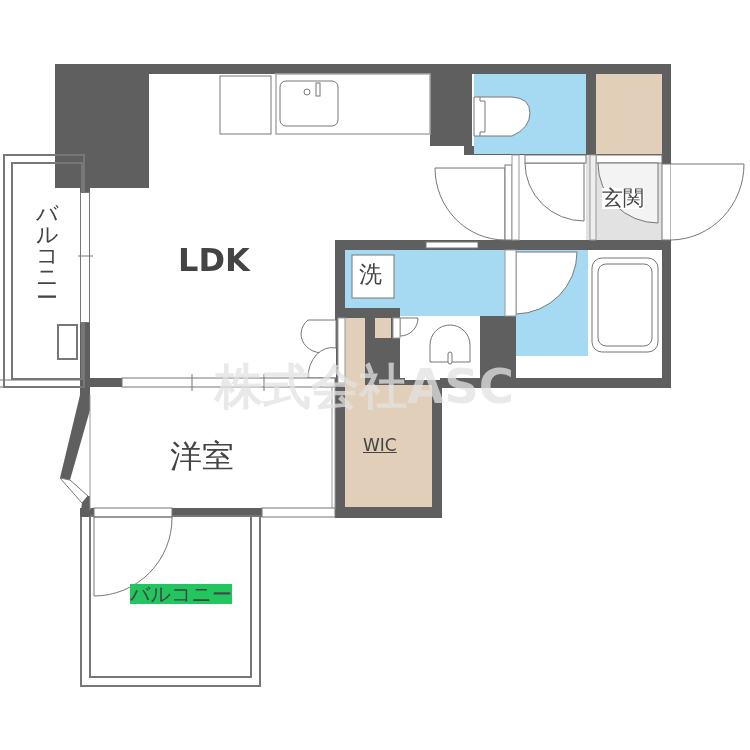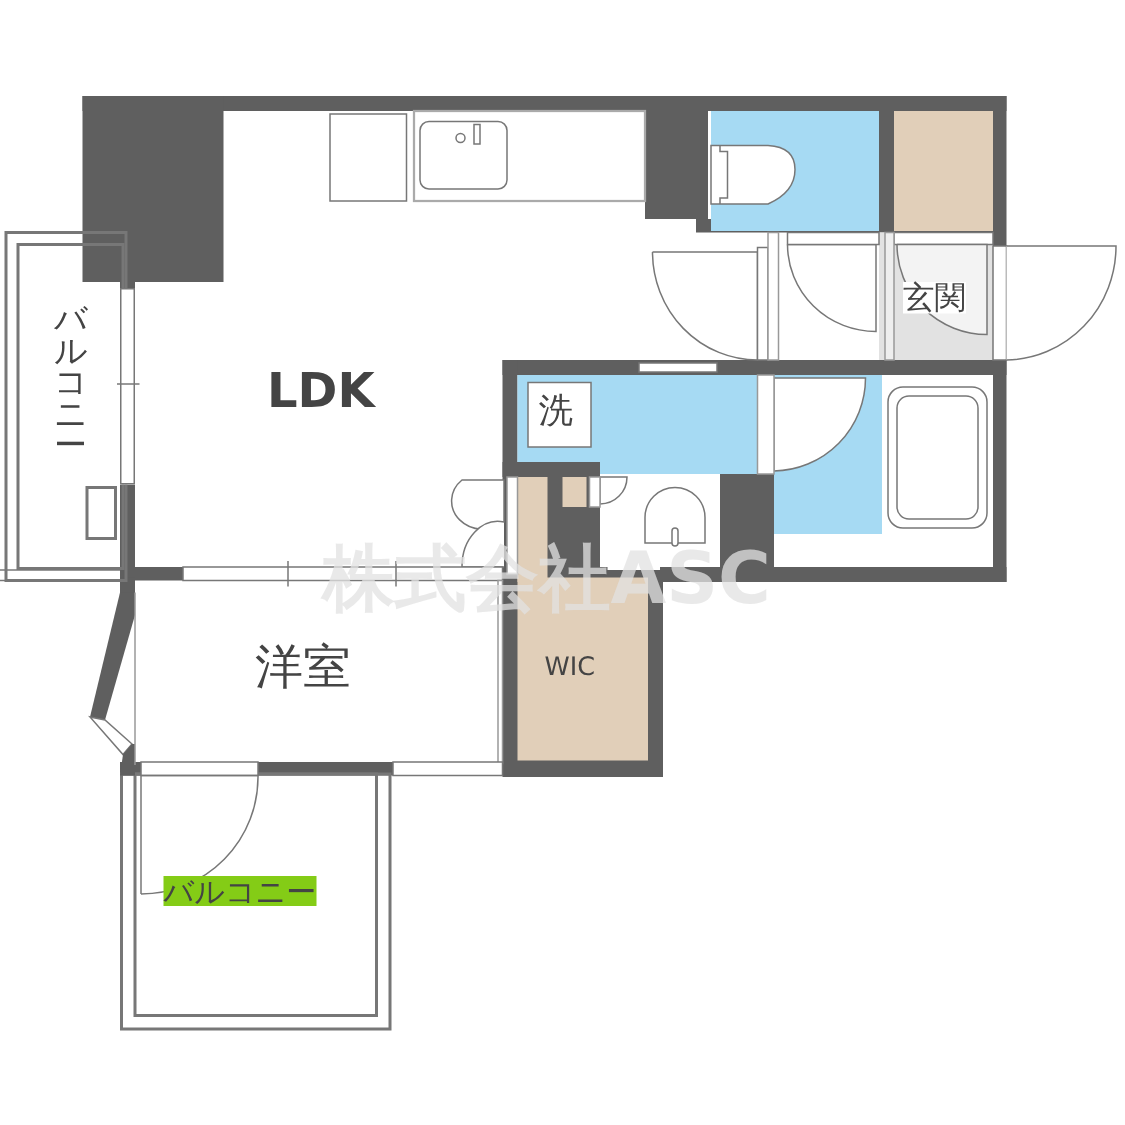--- a/index.html
+++ b/index.html
@@ -117,24 +117,24 @@
   <rect x="94" y="508" width="78" height="9" fill="#fff" stroke="#777" stroke-width="1"></rect>
   <rect x="262" y="508" width="73" height="9" fill="#fff" stroke="#777" stroke-width="1"></rect>
 
   <path d="M94,517 L172,517 A78,78 0 0 1 94,596" fill="none" stroke="#777" stroke-width="1"></path>
   <line x1="94" y1="517" x2="94" y2="596" stroke="#777" stroke-width="1"></line>
 
   <line x1="78" y1="256" x2="93" y2="256" stroke="#777" stroke-width="1"></line>
 </svg>
 
 <div class="label" style="left:178px;top:244px;font-size:32px;font-weight:bold;">LDK</div>
-<div class="label" style="left:170px;top:428px;font-size:32px;">洋室</div>
-<div class="label" style="left:363px;top:437px;font-size:17px;">WIC</div>
+<div class="label" style="left:170px;top:440px;font-size:32px;">洋室</div>
+<div class="label" style="left:363px;top:437px;font-size:17px;text-decoration:underline;">WIC</div>
 <div class="label" style="left:359px;top:263px;font-size:23px;">洗</div>
 <div class="label" style="left:602px;top:188px;font-size:21px;background:#fff;">玄関</div>
 <div class="label" style="left:36px;top:204px;font-size:22px;white-space:pre;line-height:0.95;text-align:center;width:22px;">バ
 ル
 コ
 ニ
 ー</div>
-<div class="label" style="left:109px;top:584px;font-size:20px;background:#84cc16;">バルコニー</div>
+<div class="label" style="left:130px;top:584px;font-size:20px;background:#22c55e;">バルコニー</div>
 
 <div class="watermark">株式会社ASC</div>
 
 </body></html>

